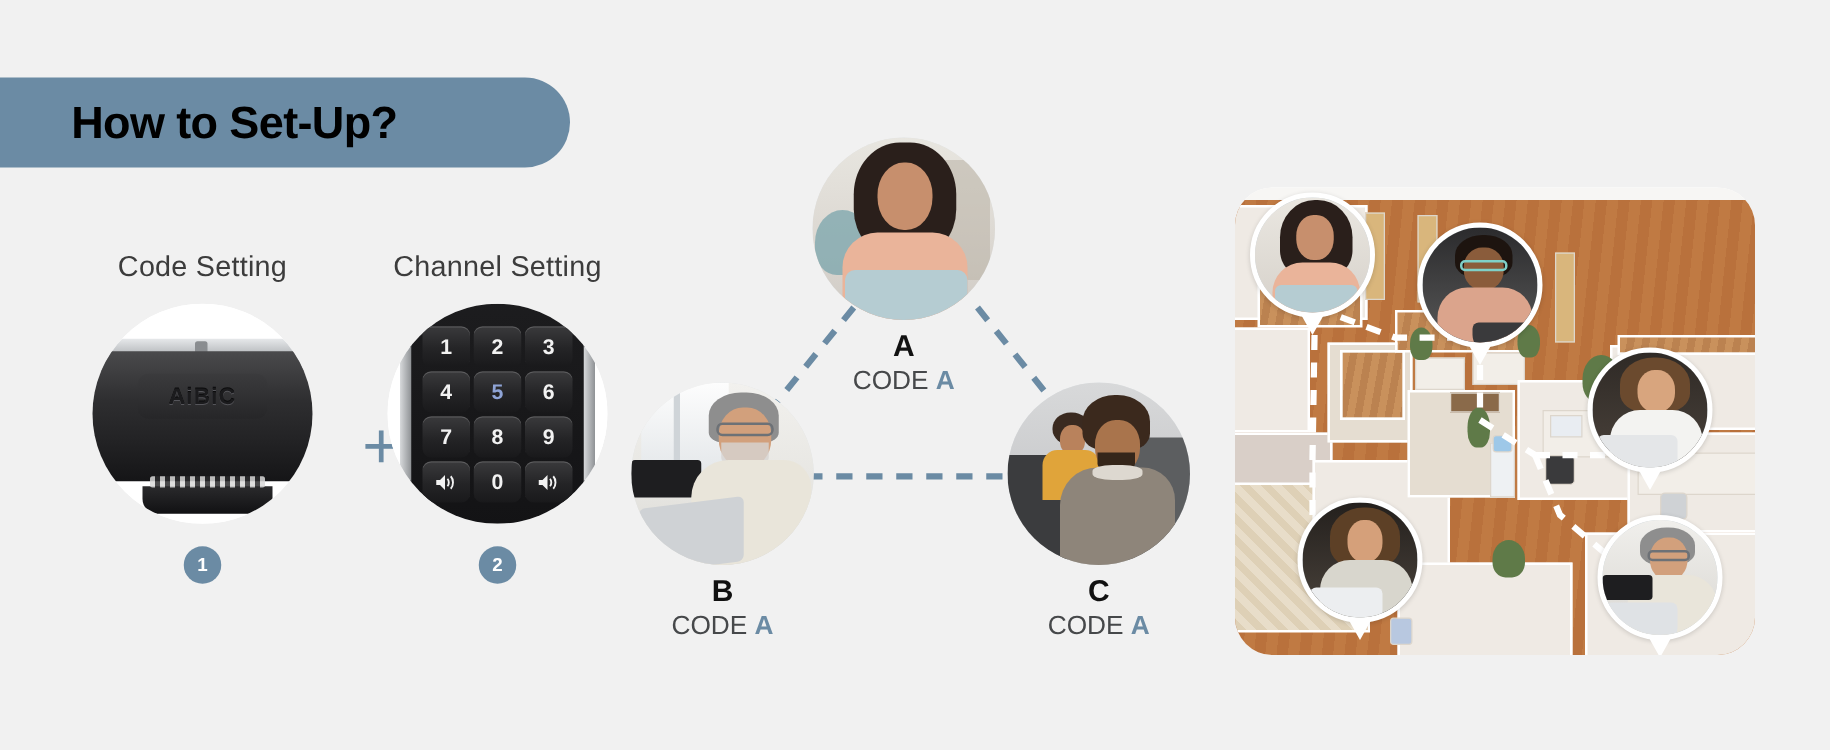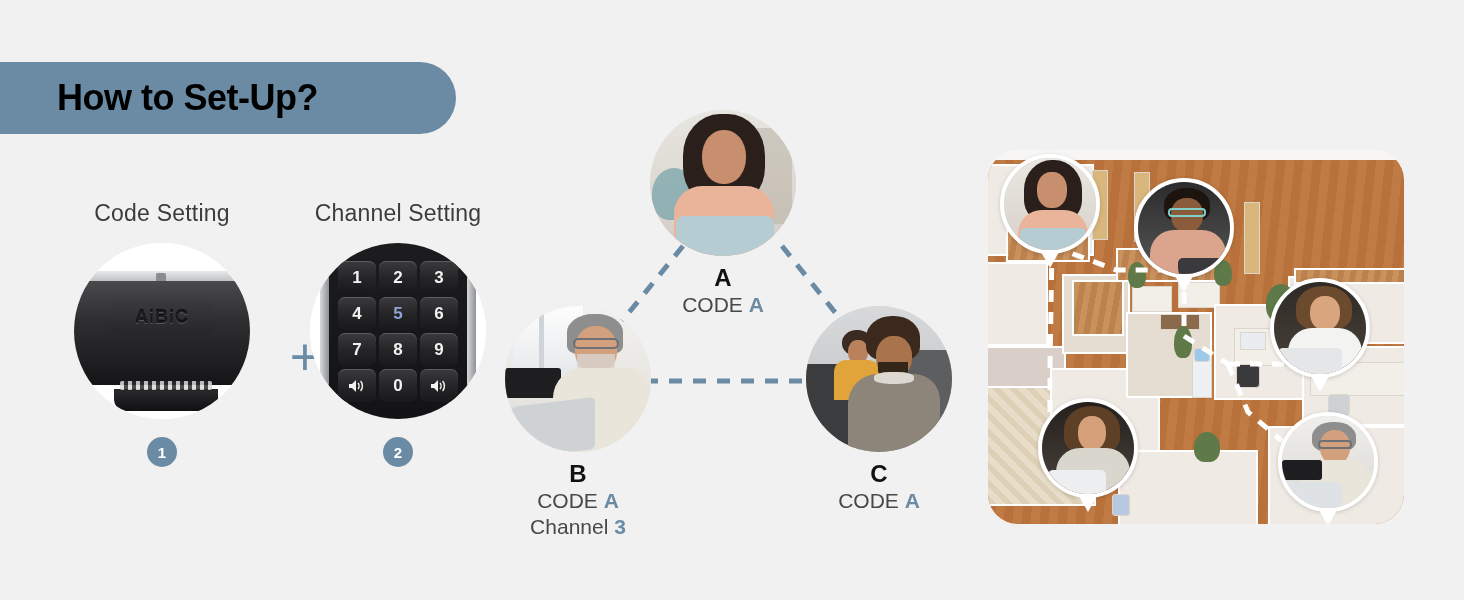--- a/index.html
+++ b/index.html
@@ -318,24 +318,20 @@
           <div class="shirt"></div>
           <div class="laptop"></div>
         </div>
       </div>
       <div class="node-caption">
         <div class="node-letter">B</div>
         <div class="node-line">
           <span>CODE</span>
           <b>A</b>
         </div>
-        <div class="node-line">
-          <span>Channel</span>
-          <b>3</b>
-        </div>
       </div>
     </div>
 
     <div class="node node-c">
       <div class="node-photo">
         <div class="ph phC">
           <div class="cube1"></div>
           <div class="cube2"></div>
           <div class="p2hair"></div>
           <div class="p2face"></div>

